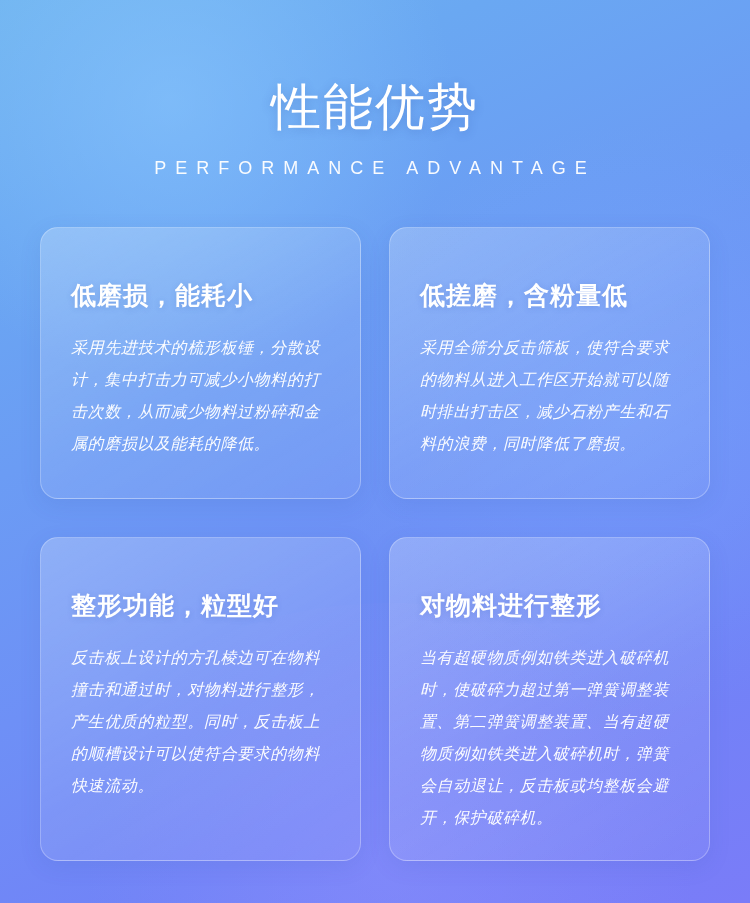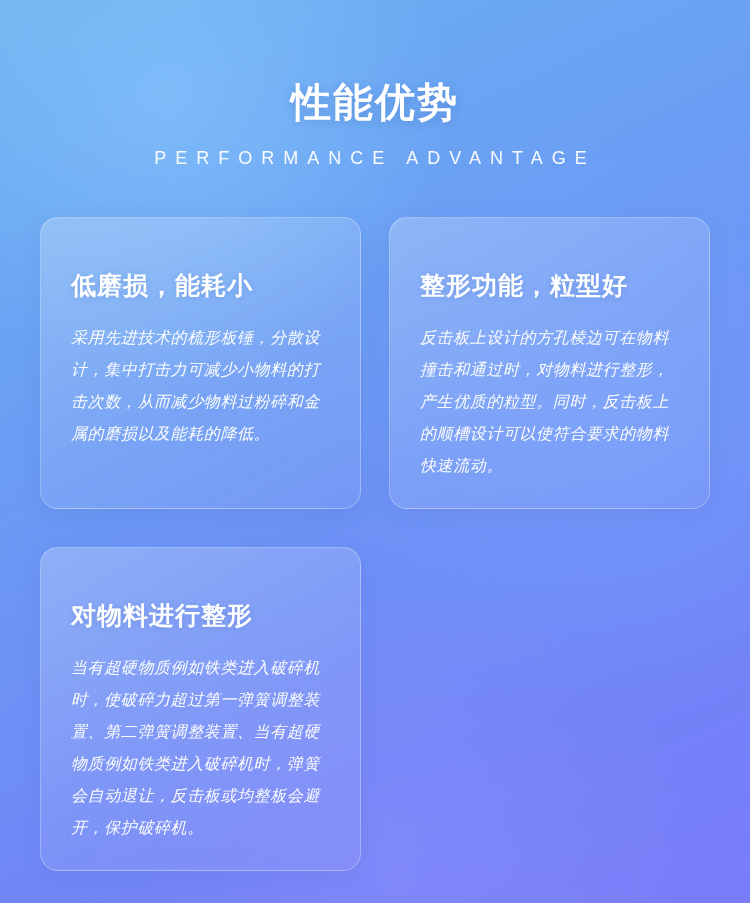--- a/index.html
+++ b/index.html
@@ -50,23 +50,23 @@
     background: radial-gradient(circle at 50% 50%, rgba(150,150,255,0.35) 0%, rgba(150,150,255,0.0) 70%);
     pointer-events: none;
   }
 
   .header {
     position: relative;
     padding-top: 82px;
     text-align: center;
   }
   .title {
-    font-size: 40px;
+    font-size: 50px;
     line-height: 1;
-    font-weight: bold;
+    font-weight: normal;
     color: #ffffff;
     letter-spacing: 2px;
     text-shadow: 0 2px 10px rgba(40,70,160,0.25);
   }
   .subtitle {
     margin-top: 26px;
     font-size: 18px;
     color: #ffffff;
     letter-spacing: 9px;
     opacity: 0.96;
@@ -124,20 +124,24 @@
   <div class="header">
     <div class="title">性能优势</div>
     <div class="subtitle">PERFORMANCE ADVANTAGE</div>
   </div>
 
   <div class="cards">
     <div class="card">
       <div class="card-title">低磨损，能耗小</div>
       <div class="card-body">采用先进技术的梳形板锤，分散设计，集中打击力可减少小物料的打击次数，从而减少物料过粉碎和金属的磨损以及能耗的降低。</div>
     </div>
+    <div class="card">
+      <div class="card-title">低搓磨，含粉量低</div>
+      <div class="card-body">采用全筛分反击筛板，使符合要求的物料从进入工作区开始就可以随时排出打击区，减少石粉产生和石料的浪费，同时降低了磨损。</div>
+    </div>
     <div class="card tall">
       <div class="card-title">整形功能，粒型好</div>
       <div class="card-body">反击板上设计的方孔棱边可在物料撞击和通过时，对物料进行整形，产生优质的粒型。同时，反击板上的顺槽设计可以使符合要求的物料快速流动。</div>
     </div>
     <div class="card tall">
       <div class="card-title">对物料进行整形</div>
       <div class="card-body">当有超硬物质例如铁类进入破碎机时，使破碎力超过第一弹簧调整装置、第二弹簧调整装置、当有超硬物质例如铁类进入破碎机时，弹簧会自动退让，反击板或均整板会避开，保护破碎机。</div>
     </div>
   </div>
 </div>

